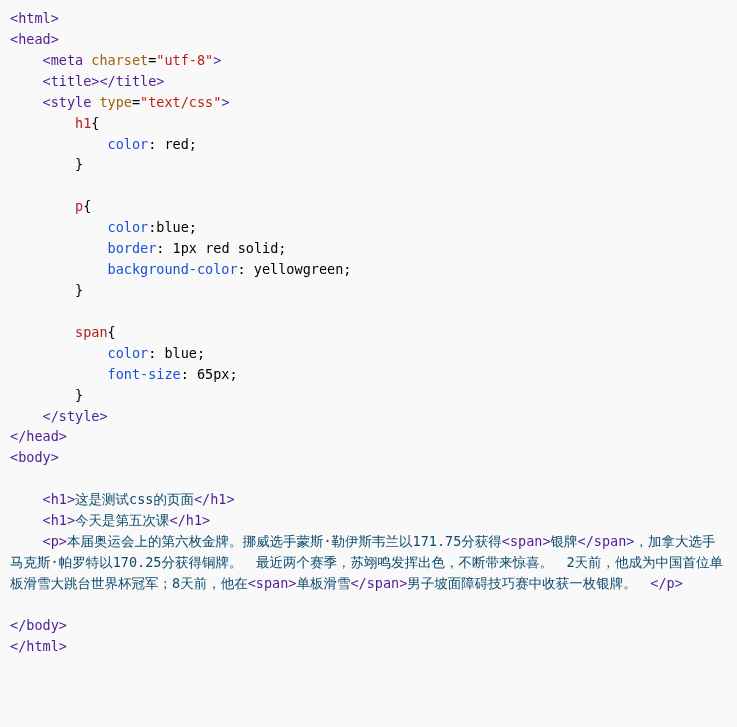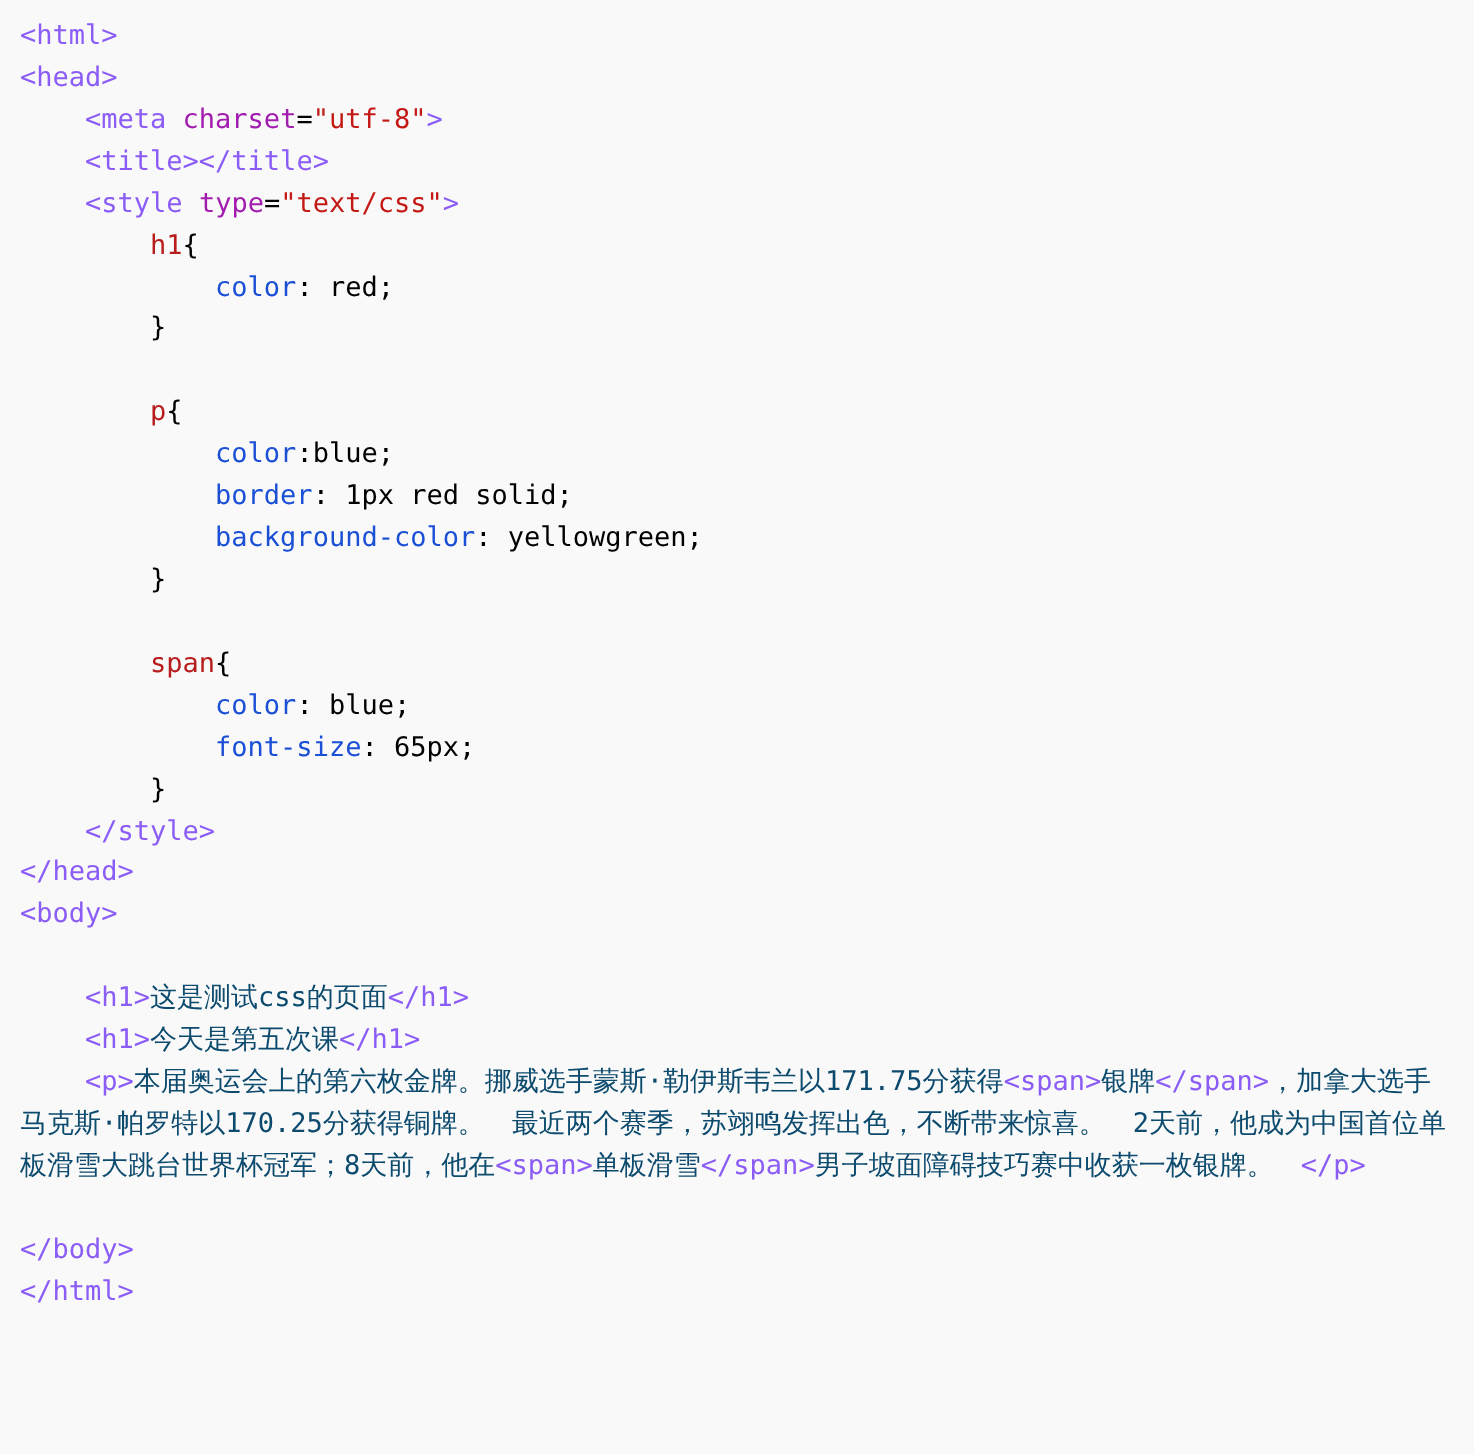--- a/index.html
+++ b/index.html
@@ -15,22 +15,22 @@
     padding: 8px 10px 14px 10px;
     width: 737px;
     box-sizing: border-box;
   }
   pre.code {
     margin: 0;
     white-space: pre-wrap;
     word-break: break-word;
     font-family: inherit;
   }
-  .tag   { color: #8b5cf6; }   
-  .attr  { color: #a21caf; }   
+  .tag   { color: #4c1d95; }   
+  .attr  { color: #a16207; }   
   .str   { color: #c41a16; }   
   .sel   { color: #b91c1c; }   
   .prop  { color: #1a4fd6; }   
   .val   { color: #000000; }   
   .txt   { color: #0c4a6e; }
   .punct { color: #000; }
 </style>
 </head>
 <body>
 

